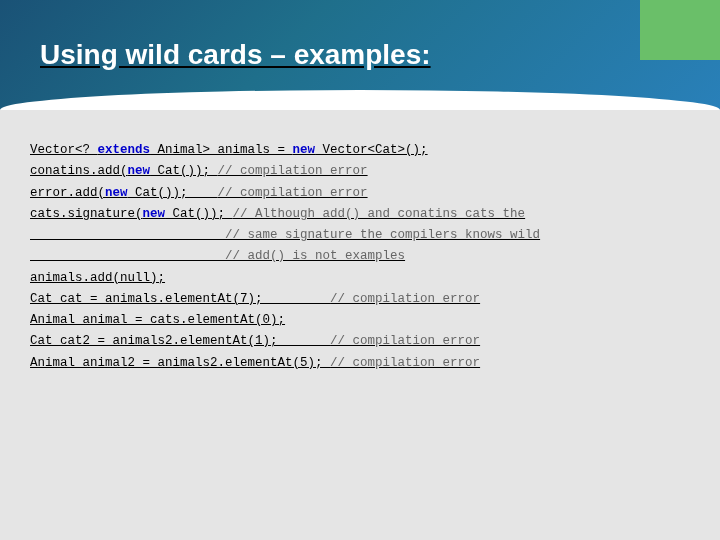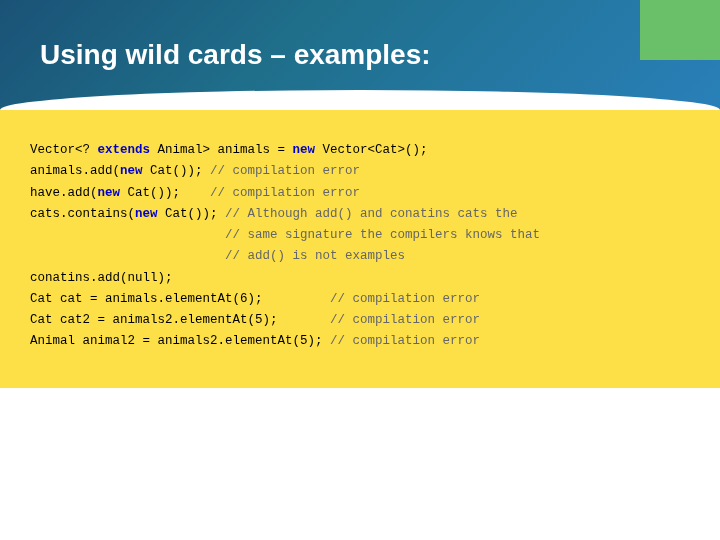--- a/index.html
+++ b/index.html
@@ -6,23 +6,24 @@
     body {
       width: 720px;
       height: 540px;
       background: #fff;
       font-family: Arial, sans-serif;
       overflow: hidden;
     }
 
     .slide {
       width: 720px;
-      height: 388px;
-      background: #fde047;
+      height: 540px;
+      background: #e5e5e5;
       position: relative;
+      text-decoration: underline;
     }
 
     
     .top-bar {
       position: absolute;
       top: 0;
       right: 0;
       width: 80px;
       height: 60px;
       background: #6abf69;
@@ -96,36 +97,37 @@
   </div>
 
   <div class="content">
     <div class="code-block">
 
       <span class="code-line"><span class="normal">Vector&lt;? </span><span class="kw-blue">extends</span><span class="normal"> Animal&gt; animals = </span><span class="kw-new">new</span><span class="normal"> Vector&lt;Cat&gt;();</span></span>
 
 
 
 
-      <span class="code-line"><span class="normal">animals.add(</span><span class="kw-new">new</span><span class="normal"> Cat()); </span><span class="comment">// compilation error</span></span>
+      <span class="code-line"><span class="normal">conatins.add(</span><span class="kw-new">new</span><span class="normal"> Cat()); </span><span class="comment">// compilation error</span></span>
 
-      <span class="code-line"><span class="normal">have.add(</span><span class="kw-new">new</span><span class="normal"> Cat());    </span><span class="comment">// compilation error</span></span>
+      <span class="code-line"><span class="normal">error.add(</span><span class="kw-new">new</span><span class="normal"> Cat());    </span><span class="comment">// compilation error</span></span>
 
-      <span class="code-line"><span class="normal">cats.contains(</span><span class="kw-new">new</span><span class="normal"> Cat()); </span><span class="comment">// Although add() and conatins cats the</span></span>
+      <span class="code-line"><span class="normal">cats.signature(</span><span class="kw-new">new</span><span class="normal"> Cat()); </span><span class="comment">// Although add() and conatins cats the</span></span>
 
-      <span class="code-line"><span class="comment">                          // same signature the compilers knows that</span></span>
+      <span class="code-line"><span class="comment">                          // same signature the compilers knows wild</span></span>
 
       <span class="code-line"><span class="comment">                          // add() is not examples</span></span>
 
-      <span class="code-line"><span class="normal">conatins.add(null);</span></span>
+      <span class="code-line"><span class="normal">animals.add(null);</span></span>
 
-      <span class="code-line"><span class="normal">Cat cat = animals.elementAt(6);         </span><span class="comment">// compilation error</span></span>
+      <span class="code-line"><span class="normal">Cat cat = animals.elementAt(7);         </span><span class="comment">// compilation error</span></span>
 
+      <span class="code-line"><span class="normal">Animal animal = cats.elementAt(0);</span></span>
 
-      <span class="code-line"><span class="normal">Cat cat2 = animals2.elementAt(5);       </span><span class="comment">// compilation error</span></span>
+      <span class="code-line"><span class="normal">Cat cat2 = animals2.elementAt(1);       </span><span class="comment">// compilation error</span></span>
 
       <span class="code-line"><span class="normal">Animal animal2 = animals2.elementAt(5); </span><span class="comment">// compilation error</span></span>
 
 
     </div>
   </div>
 
 </div>
 
 </body></html>

